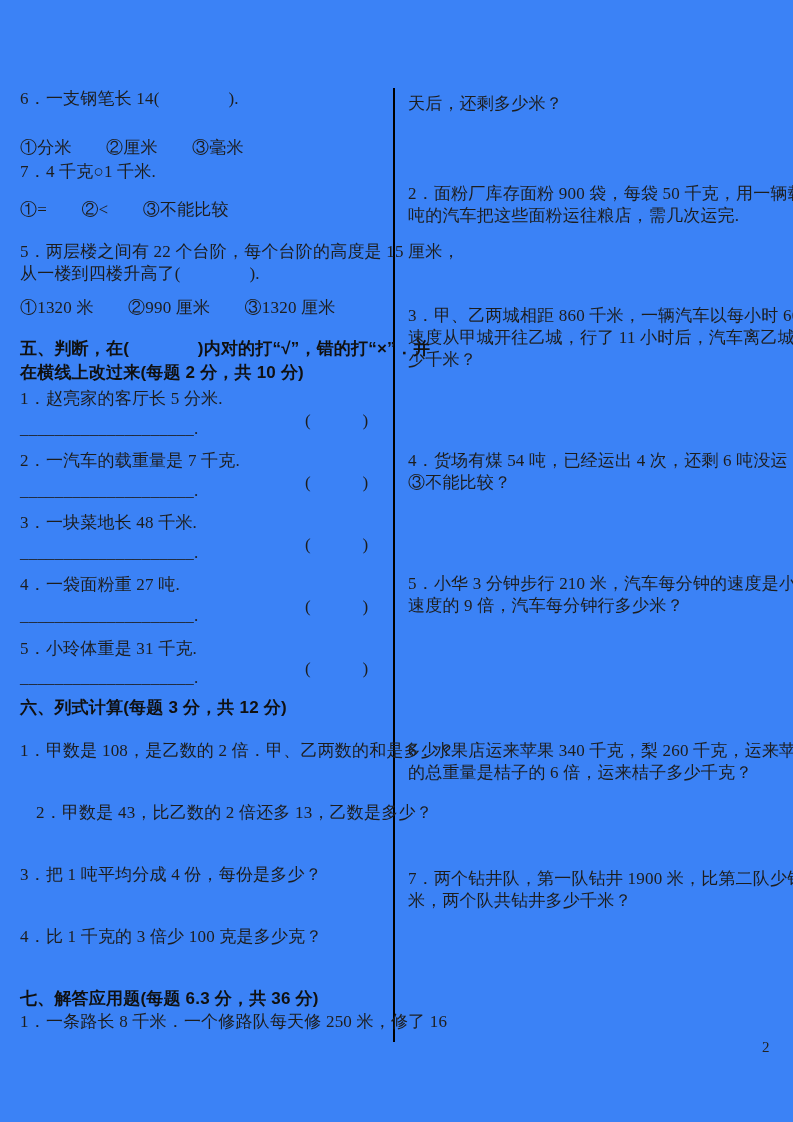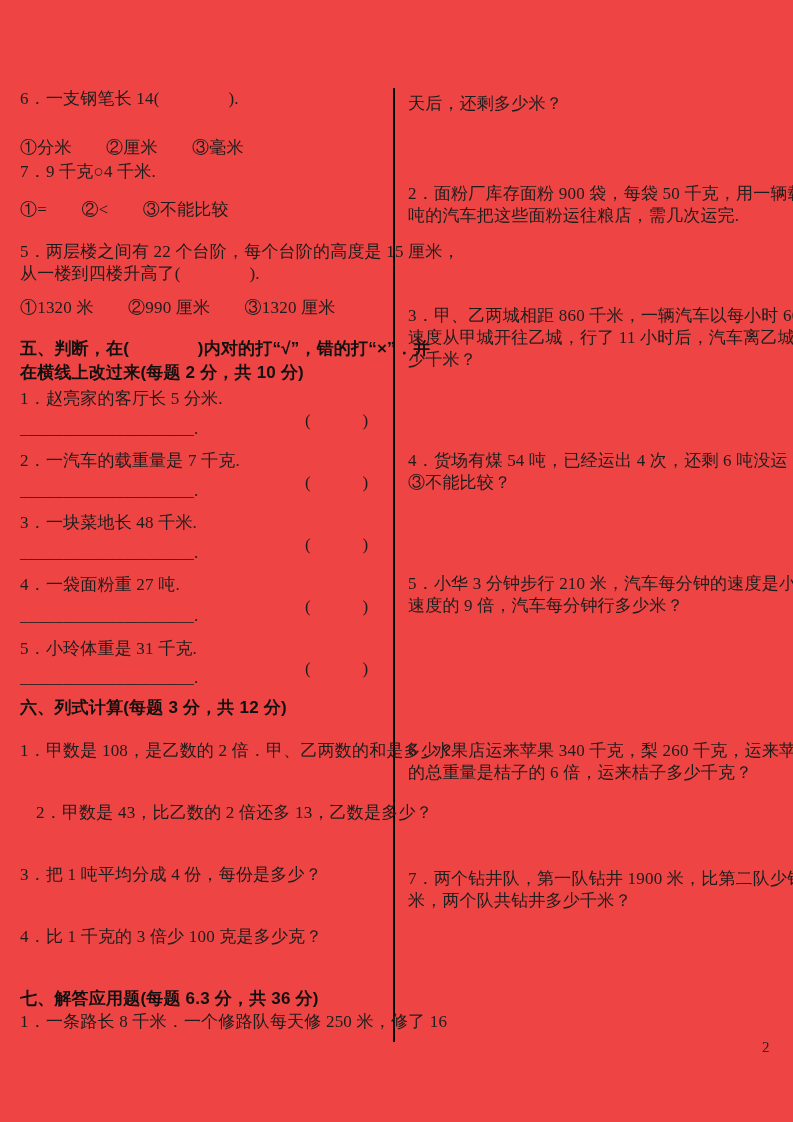--- a/index.html
+++ b/index.html
@@ -1,17 +1,17 @@
 <!DOCTYPE html>
 <html><head>
 <meta charset="utf-8">
 <style>
   html,body { margin:0; padding:0; background:#fff; }
   .page {
-    position:relative; width:793px; height:1122px; background:#ef4444;
+    position:relative; width:793px; height:1122px; background:#3b82f6;
     font-family:"Liberation Serif","DejaVu Serif",serif; overflow:hidden;
   }
   .t {
     position:absolute; font-size:17px; line-height:22px; color:#1d1d1d;
     white-space:pre; letter-spacing:0.2px;
   }
   .bold {
     font-family:Liberation Sans, sans-serif;
     font-weight:700; font-size:17px; color:#101010; letter-spacing:0.2px;
   }
@@ -23,21 +23,21 @@
 
 <div class="page">
 
   <div class="divider"></div>
 
   <div>
 
     <div class="t" style="left:20px; top:88px">6．一支钢笔长 14(　　　　).</div>
     <div class="t" style="left:20px; top:137px">①分米　　②厘米　　③毫米</div>
 
-    <div class="t" style="left:20px; top:161px">7．9 千克○4 千米.</div>
+    <div class="t" style="left:20px; top:161px">7．4 千克○1 千米.</div>
     <div class="t" style="left:20px; top:199px">①=　　②&lt;　　③不能比较</div>
 
     <div class="t" style="left:20px; top:241px">5．两层楼之间有 22 个台阶，每个台阶的高度是 15 厘米，</div>
     <div class="t" style="left:20px; top:263px">从一楼到四楼升高了(　　　　).</div>
     <div class="t" style="left:20px; top:297px">①1320 米　　②990 厘米　　③1320 厘米</div>
 
     <div>
       <div class="t bold" style="left:20px; top:338px">五、判断，在(　　　　)内对的打“√”，错的打“×”．并</div>
       <div class="t bold" style="left:20px; top:362px">在横线上改过来(每题 2 分，共 10 分)</div>
 

